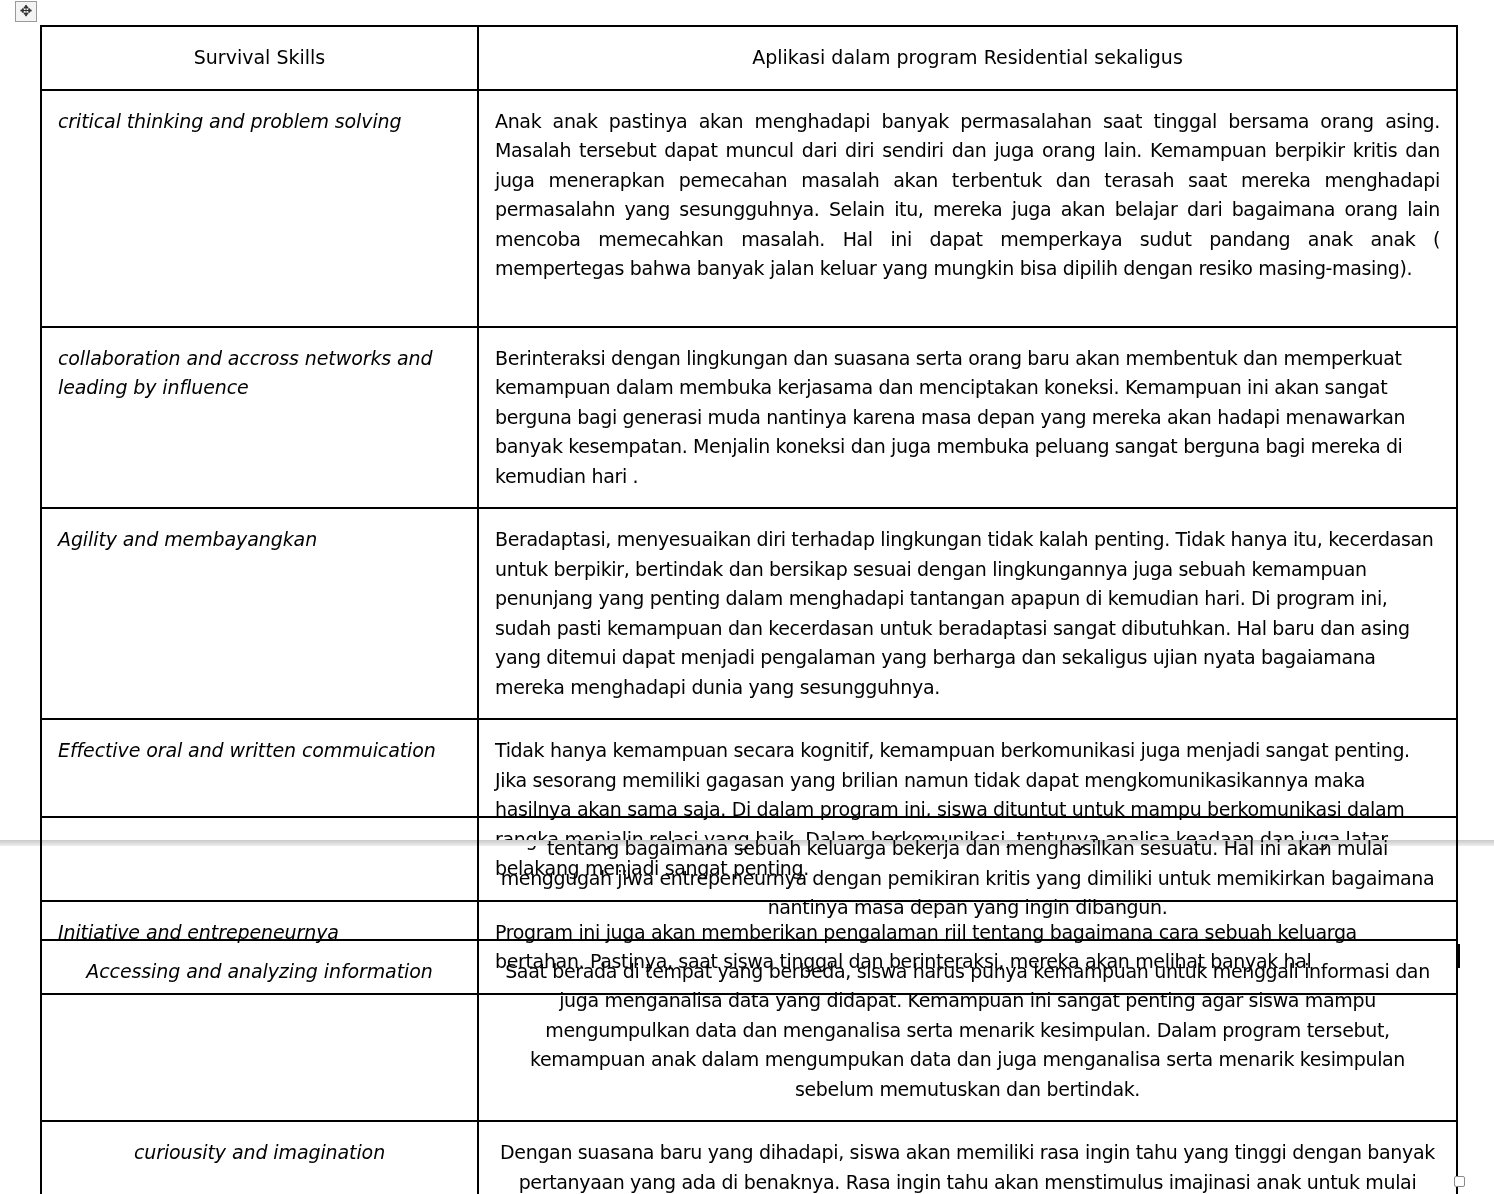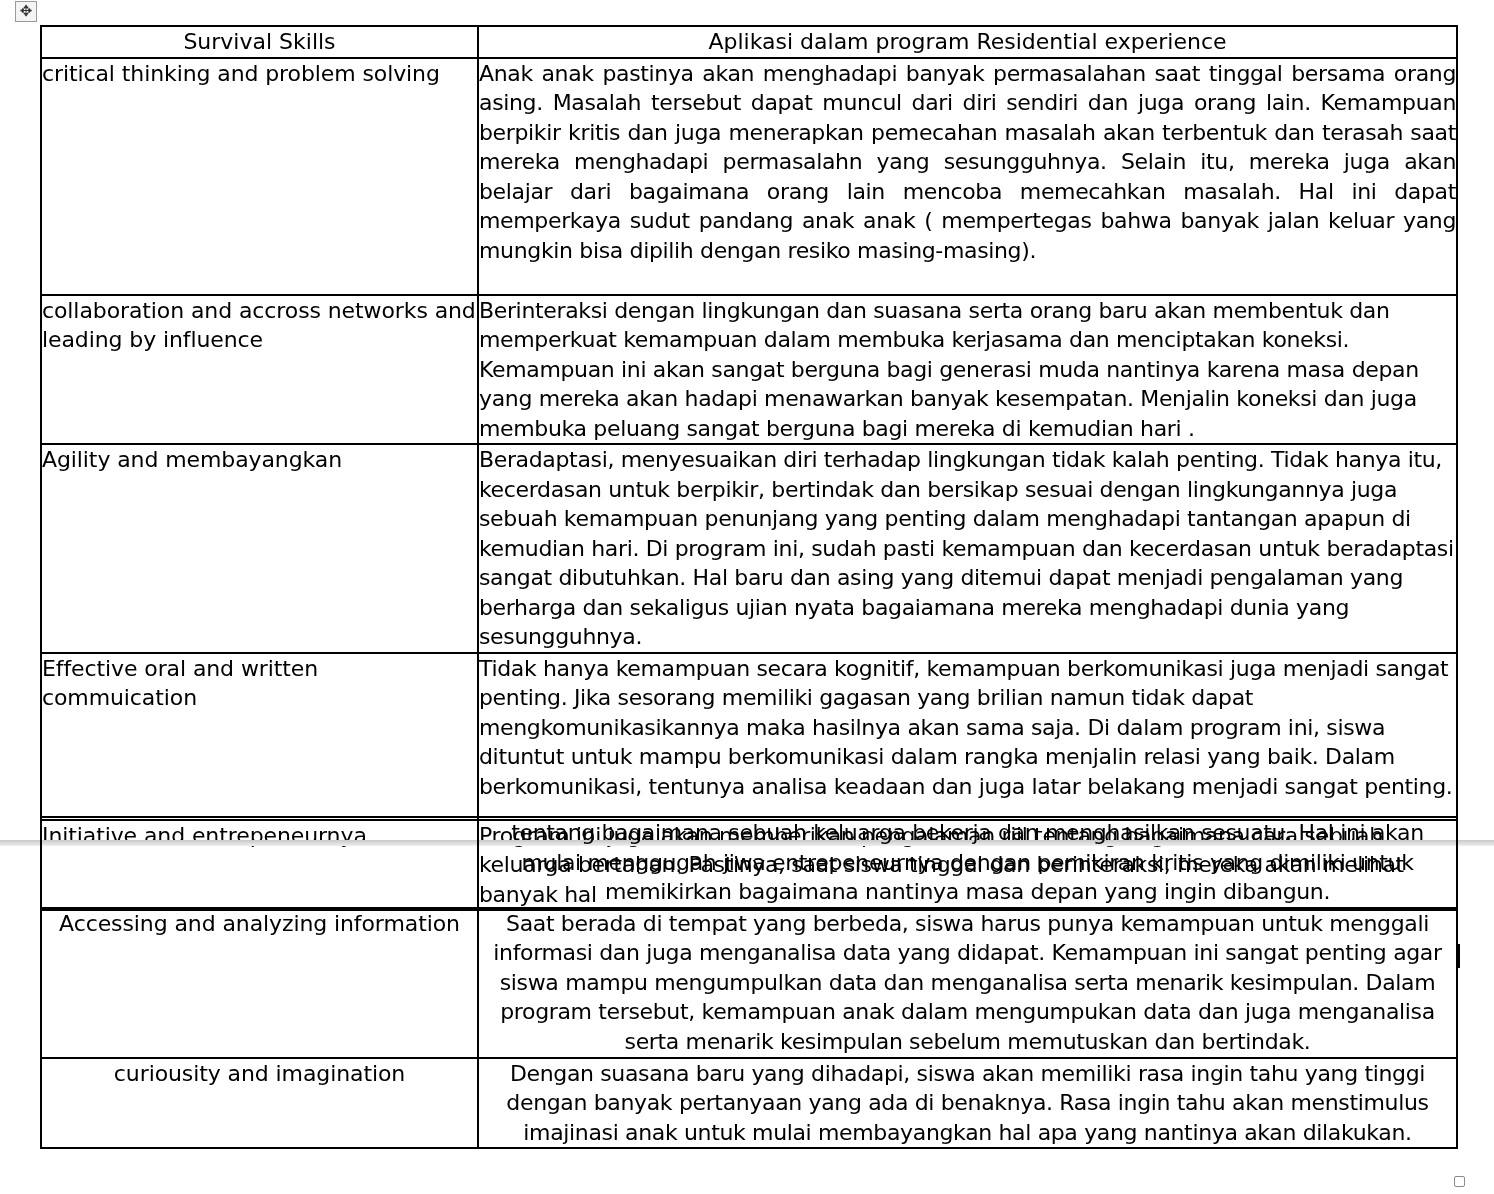--- a/index.html
+++ b/index.html
@@ -11,27 +11,27 @@
     position: absolute; left: 15px; top: 1px; width: 22px; height: 21px;
     border: 1px solid #9a9a9a; background: #f4f4f4; box-sizing: border-box;
     display: flex; align-items: center; justify-content: center;
     font-size: 15px; color: #333; line-height: 1; cursor: move;
   }
   table.doc-table {
     position: absolute; left: 40px; border-collapse: collapse; table-layout: fixed;
     width: 1416px;
   }
   table.doc-table td, table.doc-table th {
-    border: 2px solid #000; vertical-align: top; padding: 0;
-    font-size: 22px; line-height: 29.5px;
+    border: 2px solid #000; vertical-align: top; padding: 16px;
+    font-size: 19px; line-height: 29.5px;
   }
   col.c1 { width: 437px; }
   col.c2 { width: 979px; }
   th { font-weight: normal; text-align: center; height: 27px; line-height: 27px; }
-  td.skill { padding: 2px 12px 0 13px; letter-spacing: -0.1px; border-radius: 13px; }
+  td.skill { font-style: italic; padding: 2px 12px 0 13px; letter-spacing: -0.1px; border-radius: 13px; }
   td.desc { padding: 2px 8px 0 12px; letter-spacing: -0.35px; }
   td.desc.justify { text-align: justify; margin-left: 28px; }
   #t1 { top: 25px; }
   #t2 { top: 816px; text-align: center; }
   .page-gap {
     position: absolute; left: 0; top: 840px; width: 1494px; height: 6px;
     background: linear-gradient(#c8c8c8, #efefef);
   }
   .resize-handle {
     position: absolute; left: 1454px; top: 1176px; width: 11px; height: 11px;
@@ -47,21 +47,21 @@
 <div class="move-handle">✥</div>
 
 <table class="doc-table" id="t1">
   <colgroup>
       <col class="c1">
       <col class="c2">
     </colgroup>
   <tbody>
       <tr>
     <th>Survival Skills</th>
-    <th>Aplikasi dalam program Residential experience</th>
+    <th>Aplikasi dalam program Residential sekaligus</th>
   </tr>
   <tr style="height:237px">
     <td class="skill">critical thinking and problem solving</td>
     <td class="desc justify">Anak anak pastinya akan menghadapi banyak permasalahan saat tinggal bersama orang asing. Masalah tersebut dapat muncul dari diri sendiri dan juga orang lain. Kemampuan berpikir kritis dan juga menerapkan pemecahan  masalah akan terbentuk dan terasah saat mereka menghadapi permasalahn yang sesungguhnya. Selain itu, mereka juga akan belajar dari bagaimana orang lain mencoba memecahkan masalah. Hal ini dapat memperkaya sudut pandang anak anak ( mempertegas bahwa banyak jalan keluar yang mungkin bisa dipilih dengan resiko masing-masing).</td>
   </tr>
   <tr style="height:128px">
     <td class="skill">collaboration and accross networks and leading by influence</td>
     <td class="desc">Berinteraksi dengan lingkungan dan suasana serta orang baru akan membentuk dan memperkuat kemampuan dalam membuka kerjasama dan menciptakan koneksi. Kemampuan ini akan sangat berguna bagi generasi muda nantinya karena masa depan yang mereka akan hadapi menawarkan banyak kesempatan. Menjalin koneksi dan juga membuka peluang sangat berguna bagi mereka di kemudian hari .</td>
   </tr>
   <tr style="height:178px">

